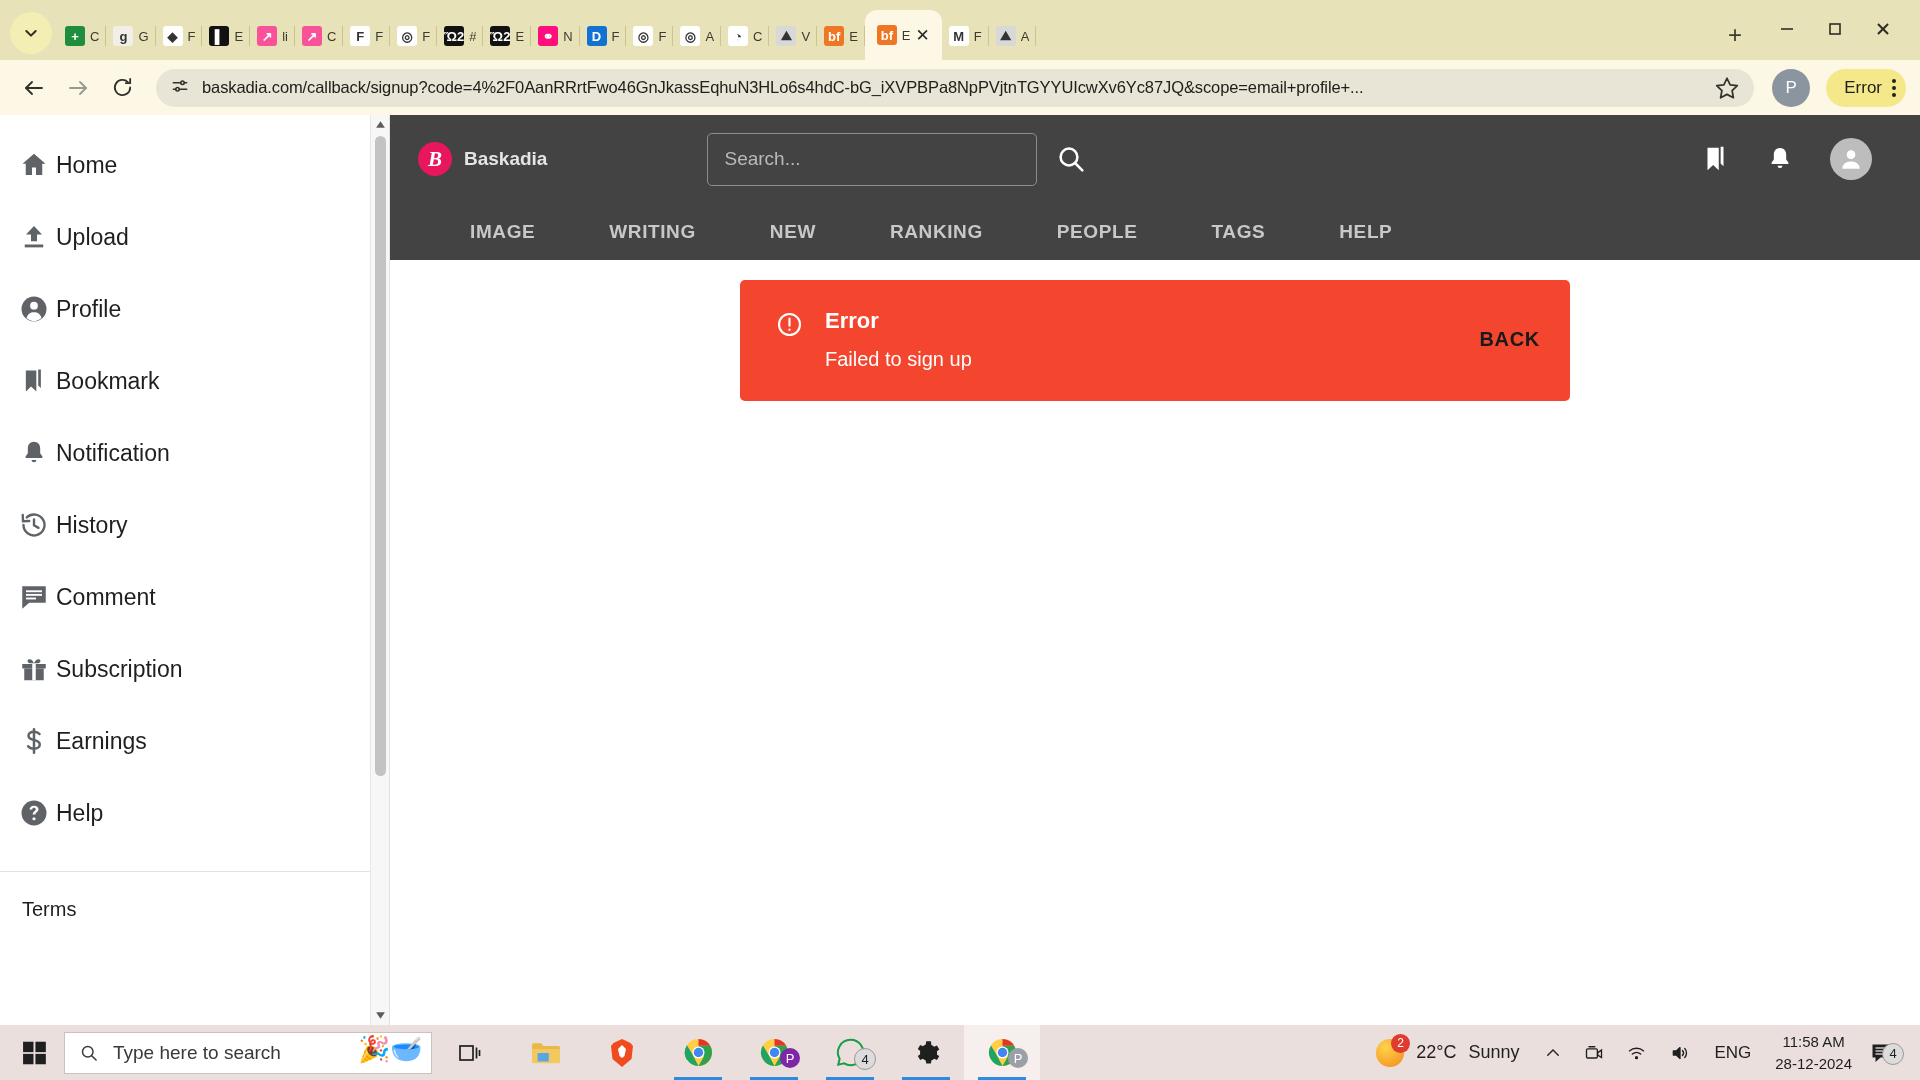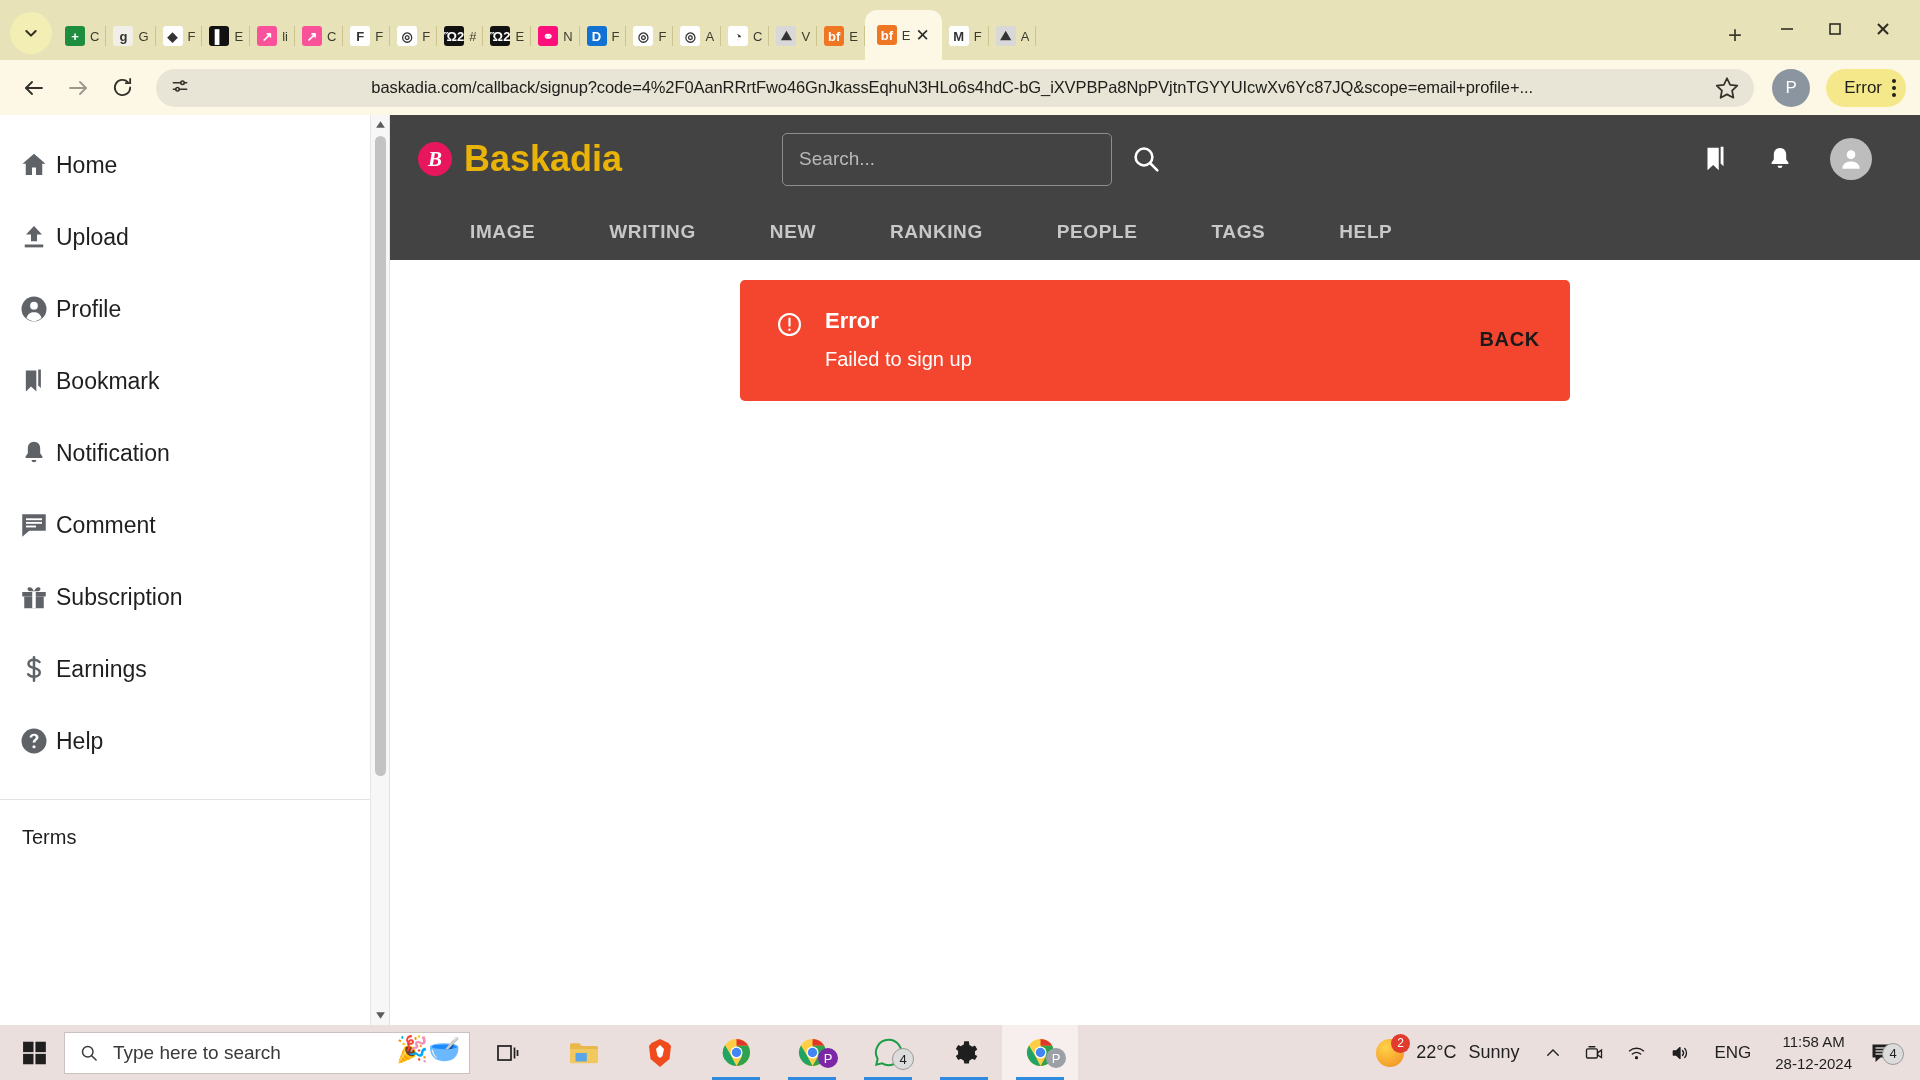--- a/index.html
+++ b/index.html
@@ -54,21 +54,21 @@
 
   .toolbar {
     height: 55px; background: #fdf8e6; display: flex; align-items: center;
     padding: 0 14px; gap: 4px;
   }
   .navbtn { width: 40px; height: 40px; display: flex; align-items: center;
             justify-content: center; border-radius: 50%; color: #32322a; }
   .omnibox {
     flex: 1 1 auto; height: 38px; background: #e9e5d6; border-radius: 19px;
     display: flex; align-items: center; padding: 0 14px; gap: 12px;
-    margin: 0 8px 0 10px; min-width: 0; text-align: center;
+    margin: 0 8px 0 10px; min-width: 0;
   }
   .omnibox .urltext {
     font-size: 16.5px; color: #20201c; white-space: nowrap; overflow: hidden;
     flex: 1 1 auto; letter-spacing: -0.1px;
   }
   .star { width: 26px; height: 26px; flex: 0 0 auto; }
   .profile-pill {
     width: 38px; height: 38px; border-radius: 50%; background: #8a95a0;
     color: #fff; display: flex; align-items: center; justify-content: center;
     font-size: 17px; margin-left: 6px; flex: 0 0 auto;
@@ -112,21 +112,21 @@
   .app { flex: 1 1 auto; display: flex; flex-direction: column; background: #fff; }
   .app-header { background: #434343; height: 145px; display: flex; flex-direction: column; }
   .app-top { height: 88px; display: flex; align-items: center; padding: 0 28px; }
   .brand { display: flex; align-items: center; gap: 12px; }
   .brand-mark {
     width: 34px; height: 34px; border-radius: 50%; background: #e8175d;
     display: flex; align-items: center; justify-content: center;
     color: #fff; font-size: 21px; font-weight: bold; font-style: italic;
     font-family: "Liberation Serif", serif;
   }
-  .brand-name { color: #eab308; font-size: 36px; font-weight: bold; }
+  .brand-name { color: #e5e5e5; font-size: 19px; font-weight: bold; }
   .search-wrap { margin-left: 160px; display: flex; align-items: center; gap: 18px; }
   .search-box {
     width: 330px; height: 53px; border: 1px solid #8d8d8d; border-radius: 5px;
     background: transparent; color: #cfcfcf; font-size: 19px; padding: 0 16px;
     font-family: "Liberation Sans", sans-serif;
   }
   .search-box::placeholder { color: #b9b9b9; }
   .hdr-right { margin-left: auto; display: flex; align-items: center; gap: 36px; padding-right: 20px; }
   .hdr-icon { color: #fff; display: flex; align-items: center; }
   .avatar {
@@ -154,21 +154,21 @@
     font-weight: bold; letter-spacing: 0.7px;
   }
 
   
   .taskbar {
     height: 55px; background: #eadfdc; display: flex; align-items: center;
     padding: 0 6px; gap: 0;
   }
   .tb-start { width: 58px; display: flex; align-items: center; justify-content: center; }
   .tb-search {
-    width: 406px; height: 42px; background: #fff; border: 1px solid #c9c2bf;
+    width: 368px; height: 42px; background: #fff; border: 1px solid #c9c2bf;
     display: flex; align-items: center; gap: 14px; padding: 0 14px;
     position: relative; overflow: hidden;
   }
   .tb-search .ph { font-size: 19px; color: #39393a; }
   .tb-search .deco { position: absolute; right: 8px; top: 1px; font-size: 26px; }
   .tb-item {
     width: 76px; height: 55px; display: flex; align-items: center;
     justify-content: center; position: relative;
   }
   .tb-item.active { background: #f6efed; }
@@ -406,20 +406,30 @@
             <span class="side-label">Bookmark</span>
           </div>
           <div class="side-item">
             <span class="side-icon">
               <svg width="28" height="30" viewBox="0 0 24 24" fill="#5f6368">
                 <path d="M12 2.4c-3.1 0-5.3 2.4-5.3 5.4v4.4L4.8 15v1.3h14.4V15l-1.9-2.8V7.8c0-3-2.2-5.4-5.3-5.4z"></path>
                 <path d="M9.9 17.9h4.2a2.1 2.1 0 0 1-4.2 0z"></path>
               </svg>
             </span>
             <span class="side-label">Notification</span>
+          </div>
+          <div class="side-item">
+            <span class="side-icon">
+              <svg width="30" height="30" viewBox="0 0 24 24" fill="none" stroke="#5f6368" stroke-width="1.9" stroke-linecap="round">
+                <path d="M3.6 12a8.4 8.4 0 1 0 2.6-6.1"></path>
+                <polyline points="3,4 3.2,9 8.2,8.8"></polyline>
+                <polyline points="12,7.5 12,12.3 15.6,14.3"></polyline>
+              </svg>
+            </span>
+            <span class="side-label">History</span>
           </div>
           <div class="side-item">
             <span class="side-icon">
               <svg width="30" height="30" viewBox="0 0 24 24" fill="#5f6368">
                 <path d="M2.6 3.4h18.8v13.2H8.2L2.6 21.4z"></path>
                 <line x1="5.6" y1="7.4" x2="18.4" y2="7.4" stroke="#fff" stroke-width="1.5"></line>
                 <line x1="5.6" y1="10.3" x2="18.4" y2="10.3" stroke="#fff" stroke-width="1.5"></line>
                 <line x1="5.6" y1="13.2" x2="13.6" y2="13.2" stroke="#fff" stroke-width="1.5"></line>
               </svg>
             </span>

